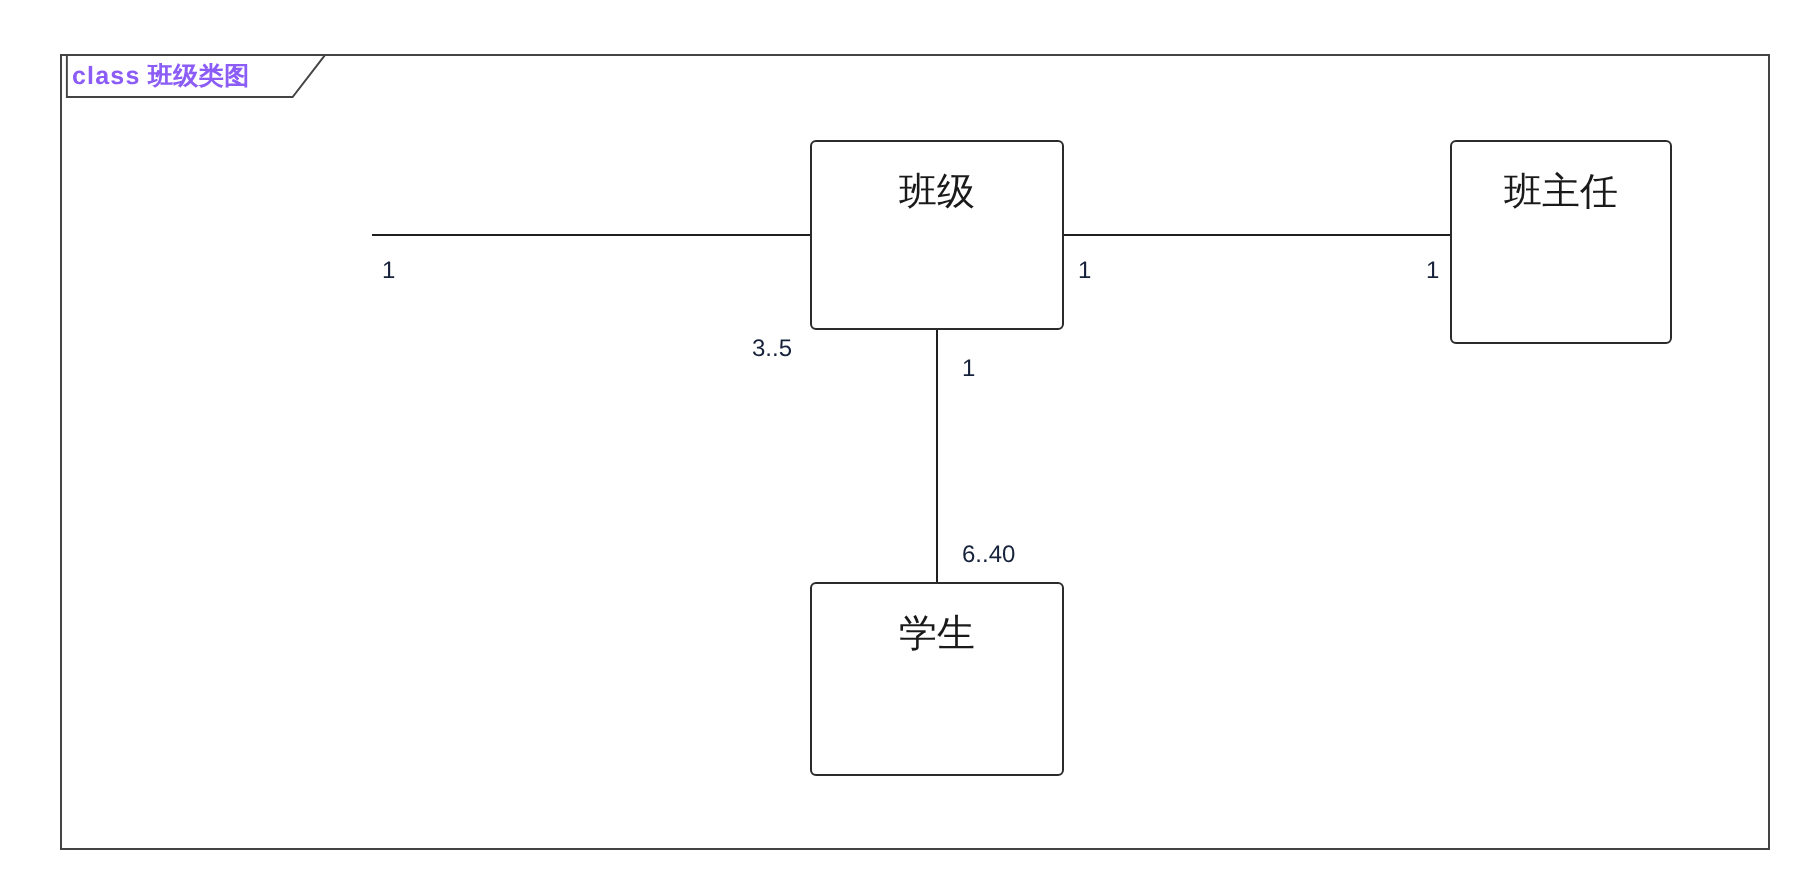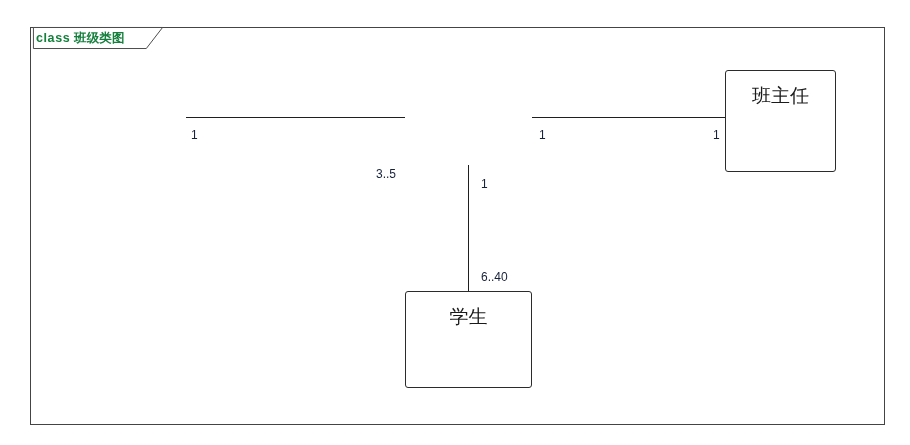--- a/index.html
+++ b/index.html
@@ -44,21 +44,21 @@
     width: 136px;
     height: 22px;
     overflow: visible;
   }
   .frame-tab-label {
     position: absolute;
     left: 6px;
     top: 3px;
     font-size: 12.5px;
     font-weight: bold;
-    color: #15803d;
+    color: #8b5cf6;
     white-space: nowrap;
     letter-spacing: 0.2px;
   }
   .frame-tab-label .kw {
     letter-spacing: 0.6px;
   }
 
   
   .class-box {
     position: absolute;
@@ -126,20 +126,23 @@
       <span class="kw">class</span>
       <span>班级类图</span>
     </div>
   </div>
 
   <div class="assoc-line h" id="line-grade-class"></div>
   <div class="assoc-line h" id="line-class-teacher"></div>
   <div class="assoc-line v" id="line-class-student"></div>
 
 
+  <div class="class-box" id="box-class">
+    <div class="class-name">班级</div>
+  </div>
 
   <div class="class-box" id="box-teacher">
     <div class="class-name">班主任</div>
   </div>
 
   <div class="class-box" id="box-student">
     <div class="class-name">学生</div>
   </div>
 
   <div class="mult" id="mult-grade-end">1</div>

